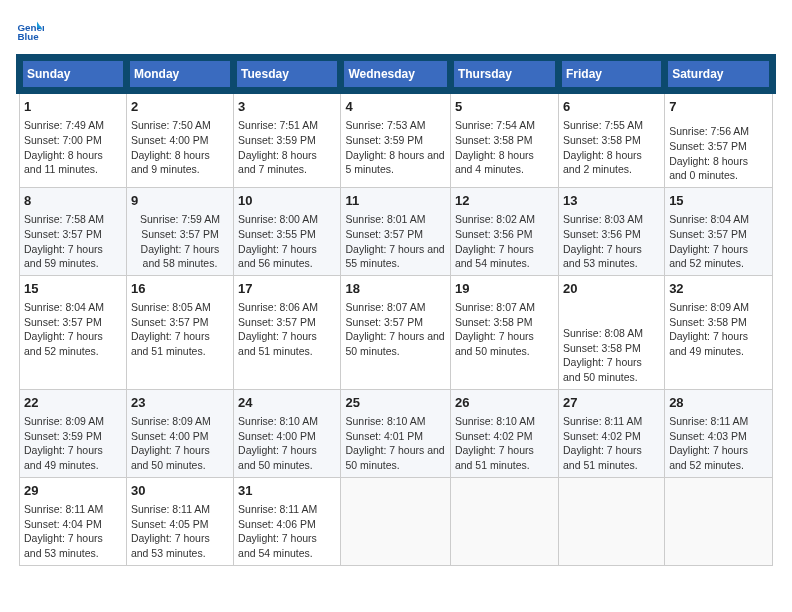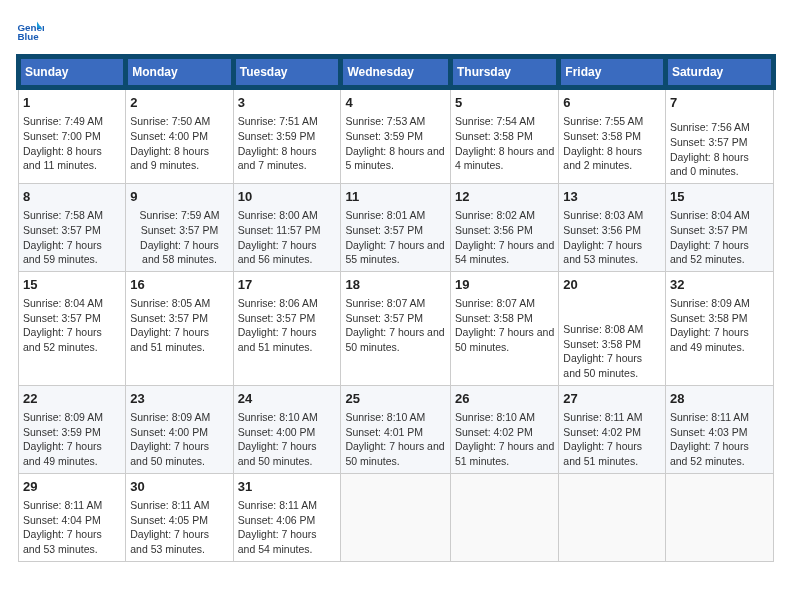--- a/index.html
+++ b/index.html
@@ -49,21 +49,21 @@
       border-collapse: collapse;
       font-size: 11px;
     }
     thead tr th {
       background-color: #3a6bbf;
       color: #fff;
       padding: 6px 4px;
       text-align: left;
       font-size: 12px;
       font-weight: bold;
-      border: 5px solid #0c4a6e;
+      border: 7px solid #0c4a6e;
       margin-top: 42px;
     }
     tbody tr td {
       border: 1px solid #ccc;
       vertical-align: top;
       padding: 4px;
       width: 113px;
       min-height: 80px;
       background: #fff;
       color: #222;
@@ -169,21 +169,21 @@
         </td>
         <td>
           <span class="day-num">9</span>
           <div class="day-info" style="white-space: pre-line; text-align: center;">Sunrise: 7:59 AM
 Sunset: 3:57 PM
 Daylight: 7 hours and 58 minutes.</div>
         </td>
         <td>
           <span class="day-num">10</span>
           <div class="day-info" style="white-space: pre-line;">Sunrise: 8:00 AM
-Sunset: 11:57 PM
+Sunset: 3:55 PM
 Daylight: 7 hours and 56 minutes.</div>
         </td>
         <td>
           <span class="day-num">11</span>
           <div class="day-info" style="white-space: pre-line;">Sunrise: 8:01 AM
 Sunset: 3:57 PM
 Daylight: 7 hours and 55 minutes.</div>
         </td>
         <td>
           <span class="day-num">12</span>

